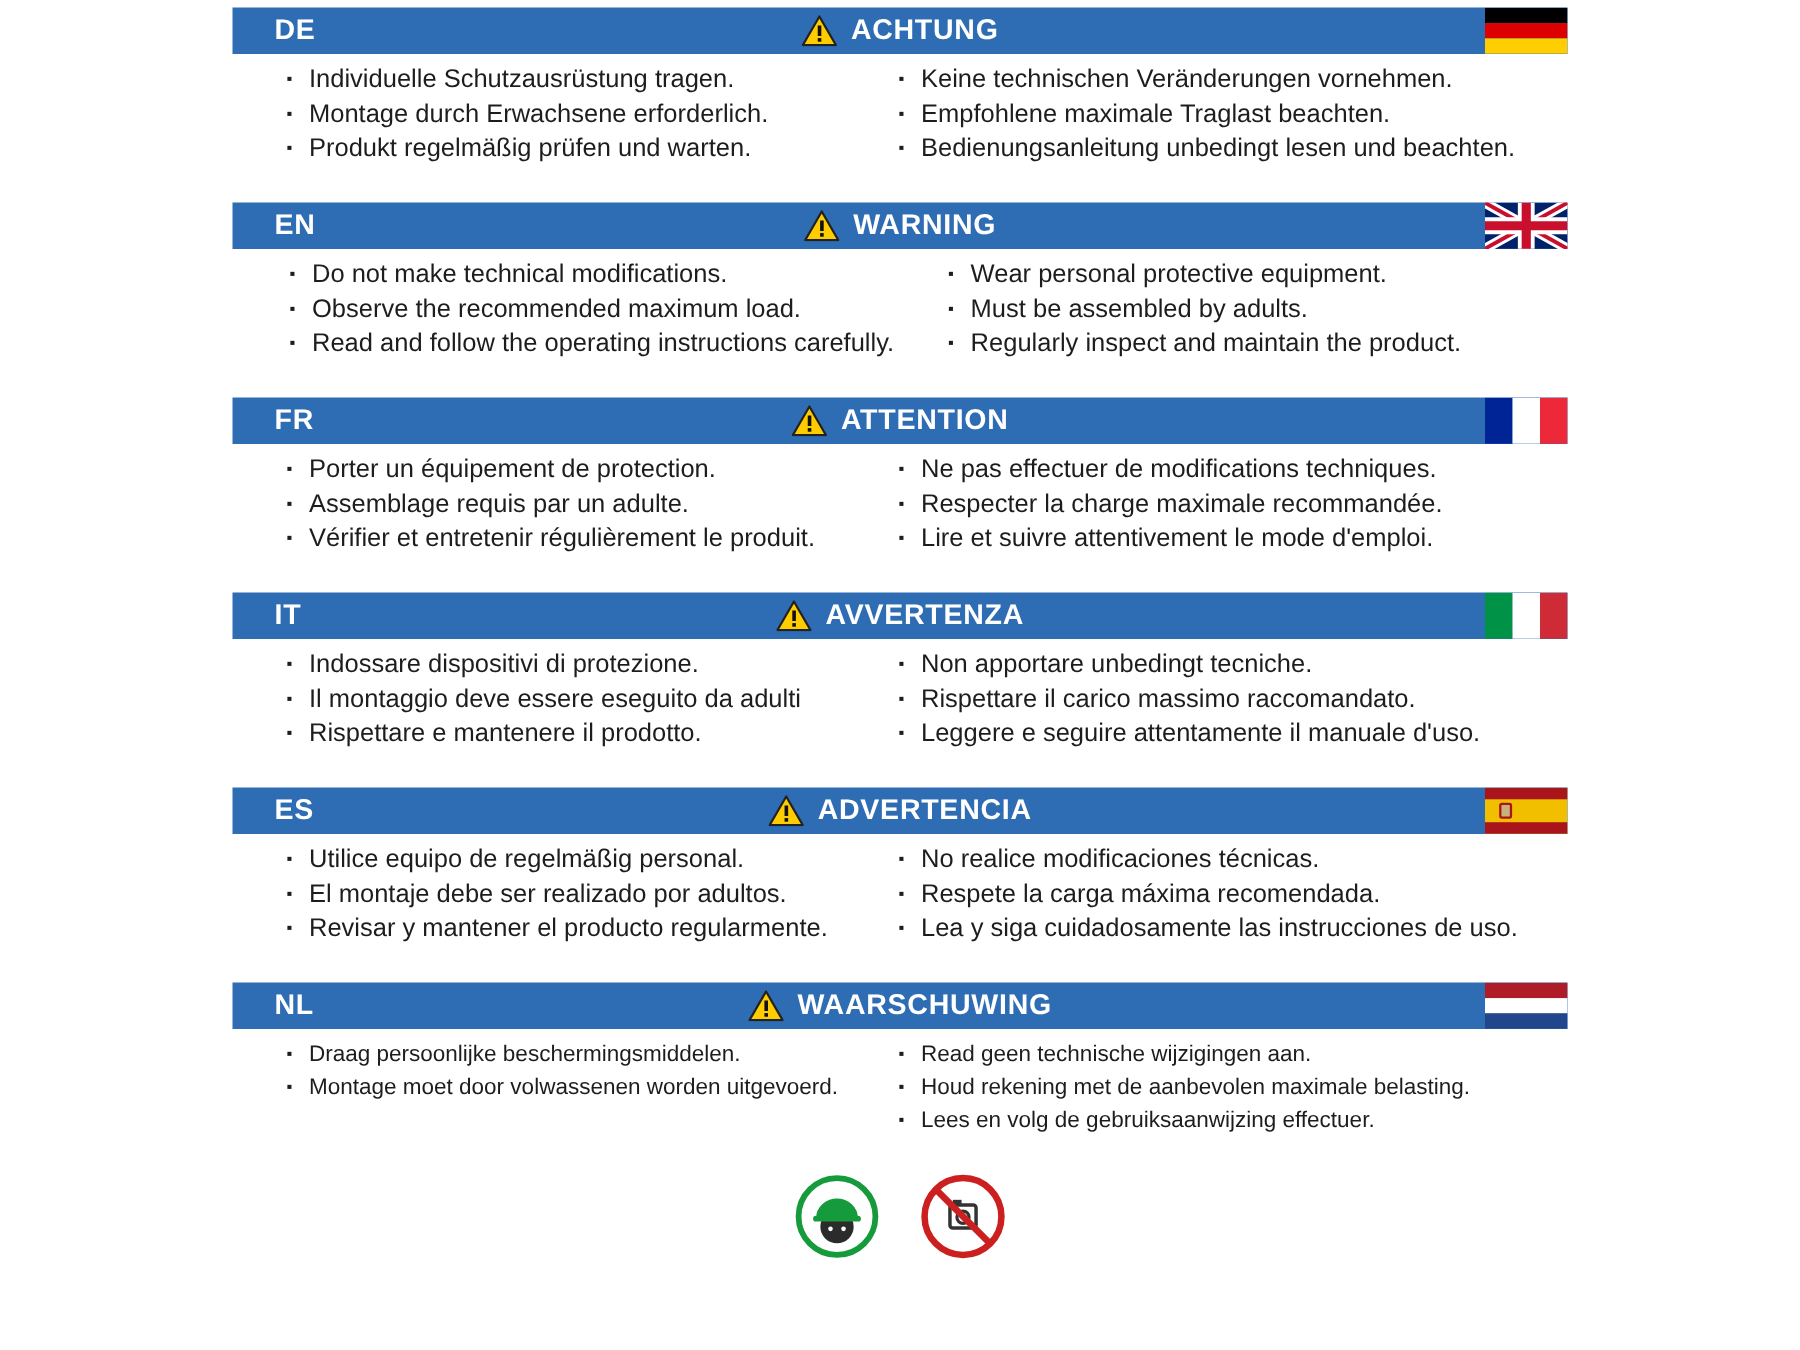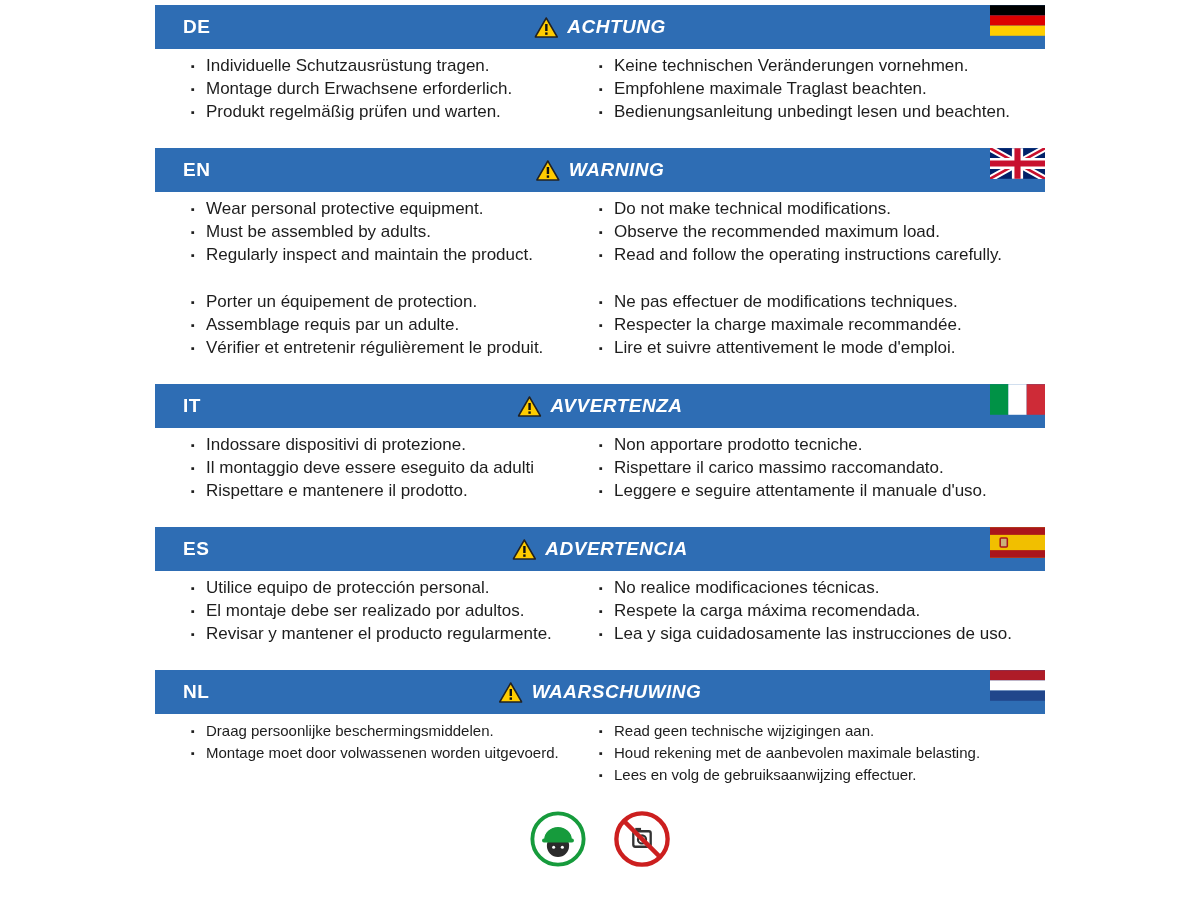--- a/index.html
+++ b/index.html
@@ -8,30 +8,30 @@
     font-family:"Liberation Sans", sans-serif;
     color:#1d1d1d;
     overflow:hidden;
   }
   .page{width:890px;margin:0 auto;padding-top:5px;}
   .section{margin-bottom:24px;}
   .bar{
     position:relative;
     background:#2e6db4;
     color:#fff;
-    height:44px;
+    height:31px;
     display:flex;
     align-items:center;
     font-weight:bold;
     font-size:19px;
   }
   .bar .lang{padding-left:28px;letter-spacing:0.5px;}
   .bar .center{
     position:absolute;left:50%;transform:translateX(-50%);
-    display:flex;align-items:center;gap:9px;white-space:nowrap;font-style:italic;
+    display:flex;align-items:center;gap:9px;white-space:nowrap;
   }
   .bar .title{letter-spacing:0.5px;}
   .tri{display:flex;align-items:center;}
   .flag{
     position:absolute;right:0;top:0;
     width:55px;height:31px;display:block;
   }
   .flag svg{display:block;width:55px;height:31px;}
   .cols{display:flex;margin-top:6px;}
   ul.col{list-style:none;margin:0;padding:0 0 0 36px;width:370px;}
@@ -114,34 +114,54 @@
         <svg viewBox="0 0 54 30">
           <rect width="54" height="30" fill="#012169"></rect>
           <path d="M0,0 L54,30 M54,0 L0,30" stroke="#ffffff" stroke-width="6.5"></path>
           <path d="M0,0 L54,30 M54,0 L0,30" stroke="#C8102E" stroke-width="2.6"></path>
           <path d="M27,0 V30 M0,15 H54" stroke="#ffffff" stroke-width="11"></path>
           <path d="M27,0 V30 M0,15 H54" stroke="#C8102E" stroke-width="6"></path>
         </svg>
       </span>
     </div>
     <div class="cols">
+      <ul class="col rightcol">
+        <li>Do not make technical modifications.</li>
+        <li>Observe the recommended maximum load.</li>
+        <li>Read and follow the operating instructions carefully.</li>
+      </ul>
       <ul class="col">
         <li>Wear personal protective equipment.</li>
         <li>Must be assembled by adults.</li>
         <li>Regularly inspect and maintain the product.</li>
       </ul>
-      <ul class="col rightcol">
-        <li>Do not make technical modifications.</li>
-        <li>Observe the recommended maximum load.</li>
-        <li>Read and follow the operating instructions carefully.</li>
-      </ul>
-    </div>
-  </div>
-
-  <div class="section">
+    </div>
+  </div>
+
+  <div class="section">
+    <div class="bar">
+      <span class="lang">FR</span>
+      <span class="center">
+        <span class="tri">
+          <svg width="24" height="21" viewBox="0 0 24 21">
+              <path d="M12 1 L23 20 H1 Z" fill="#FFCC00" stroke="#222" stroke-width="1.5" stroke-linejoin="round"></path>
+              <rect x="10.9" y="7" width="2.4" height="7" fill="#111"></rect>
+              <rect x="10.9" y="15.4" width="2.4" height="2.4" fill="#111"></rect>
+            </svg>
+        </span>
+        <span class="title">ATTENTION</span>
+      </span>
+      <span class="flag">
+        <svg viewBox="0 0 54 30">
+            <rect width="18" height="30" fill="#002395"></rect>
+            <rect x="18" width="18" height="30" fill="#ffffff"></rect>
+            <rect x="36" width="18" height="30" fill="#ED2939"></rect>
+          </svg>
+      </span>
+    </div>
     <div class="cols">
       <ul class="col">
         <li>Porter un équipement de protection.</li>
         <li>Assemblage requis par un adulte.</li>
         <li>Vérifier et entretenir régulièrement le produit.</li>
       </ul>
       <ul class="col rightcol">
         <li>Ne pas effectuer de modifications techniques.</li>
         <li>Respecter la charge maximale recommandée.</li>
         <li>Lire et suivre attentivement le mode d'emploi.</li>
@@ -170,21 +190,21 @@
           </svg>
       </span>
     </div>
     <div class="cols">
       <ul class="col">
         <li>Indossare dispositivi di protezione.</li>
         <li>Il montaggio deve essere eseguito da adulti</li>
         <li>Rispettare e mantenere il prodotto.</li>
       </ul>
       <ul class="col rightcol">
-        <li>Non apportare prodotto tecniche.</li>
+        <li>Non apportare unbedingt tecniche.</li>
         <li>Rispettare il carico massimo raccomandato.</li>
         <li>Leggere e seguire attentamente il manuale d'uso.</li>
       </ul>
     </div>
   </div>
 
   <div class="section">
     <div class="bar">
       <span class="lang">ES</span>
       <span class="center">
@@ -201,21 +221,21 @@
         <svg viewBox="0 0 54 30">
             <rect width="54" height="30" fill="#F1BF00"></rect>
             <rect width="54" height="7.5" fill="#AA151B"></rect>
             <rect y="22.5" width="54" height="7.5" fill="#AA151B"></rect>
             <rect x="10" y="10.5" width="7" height="9" rx="1" fill="#c9b17a" stroke="#AA151B" stroke-width="1.5"></rect>
           </svg>
       </span>
     </div>
     <div class="cols">
       <ul class="col">
-        <li>Utilice equipo de protección personal.</li>
+        <li>Utilice equipo de regelmäßig personal.</li>
         <li>El montaje debe ser realizado por adultos.</li>
         <li>Revisar y mantener el producto regularmente.</li>
       </ul>
       <ul class="col rightcol">
         <li>No realice modificaciones técnicas.</li>
         <li>Respete la carga máxima recomendada.</li>
         <li>Lea y siga cuidadosamente las instrucciones de uso.</li>
       </ul>
     </div>
   </div>

